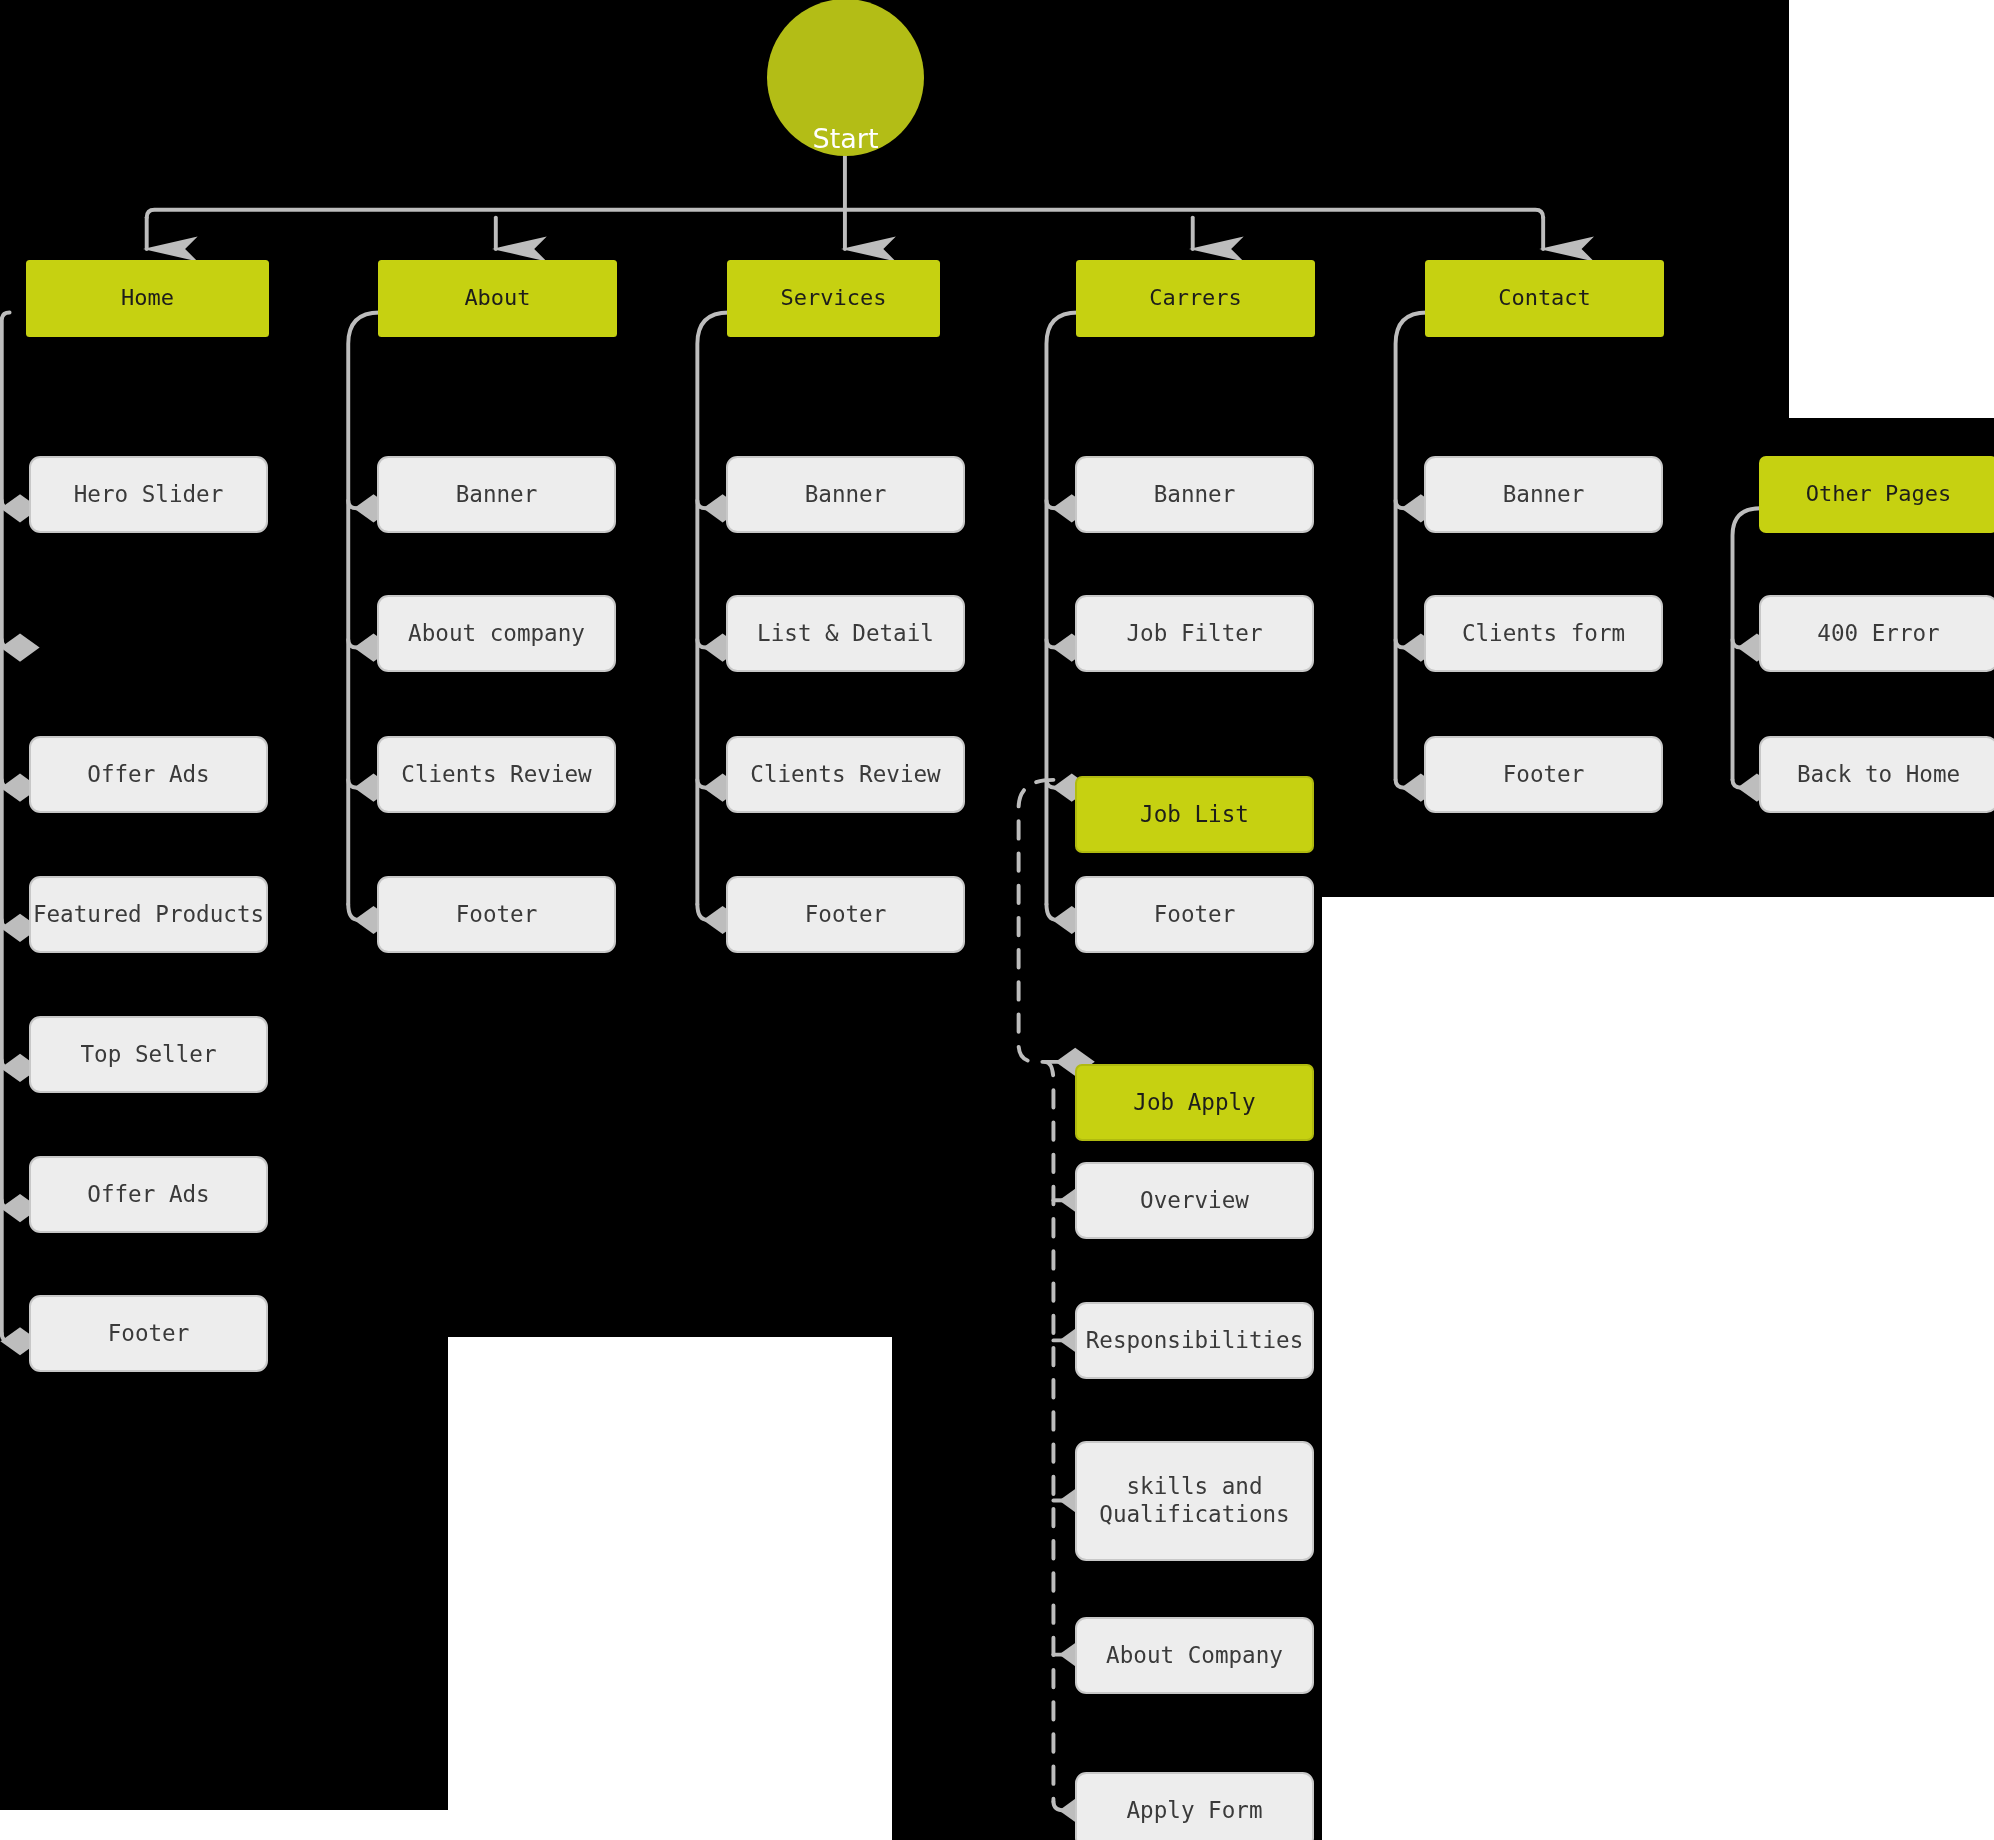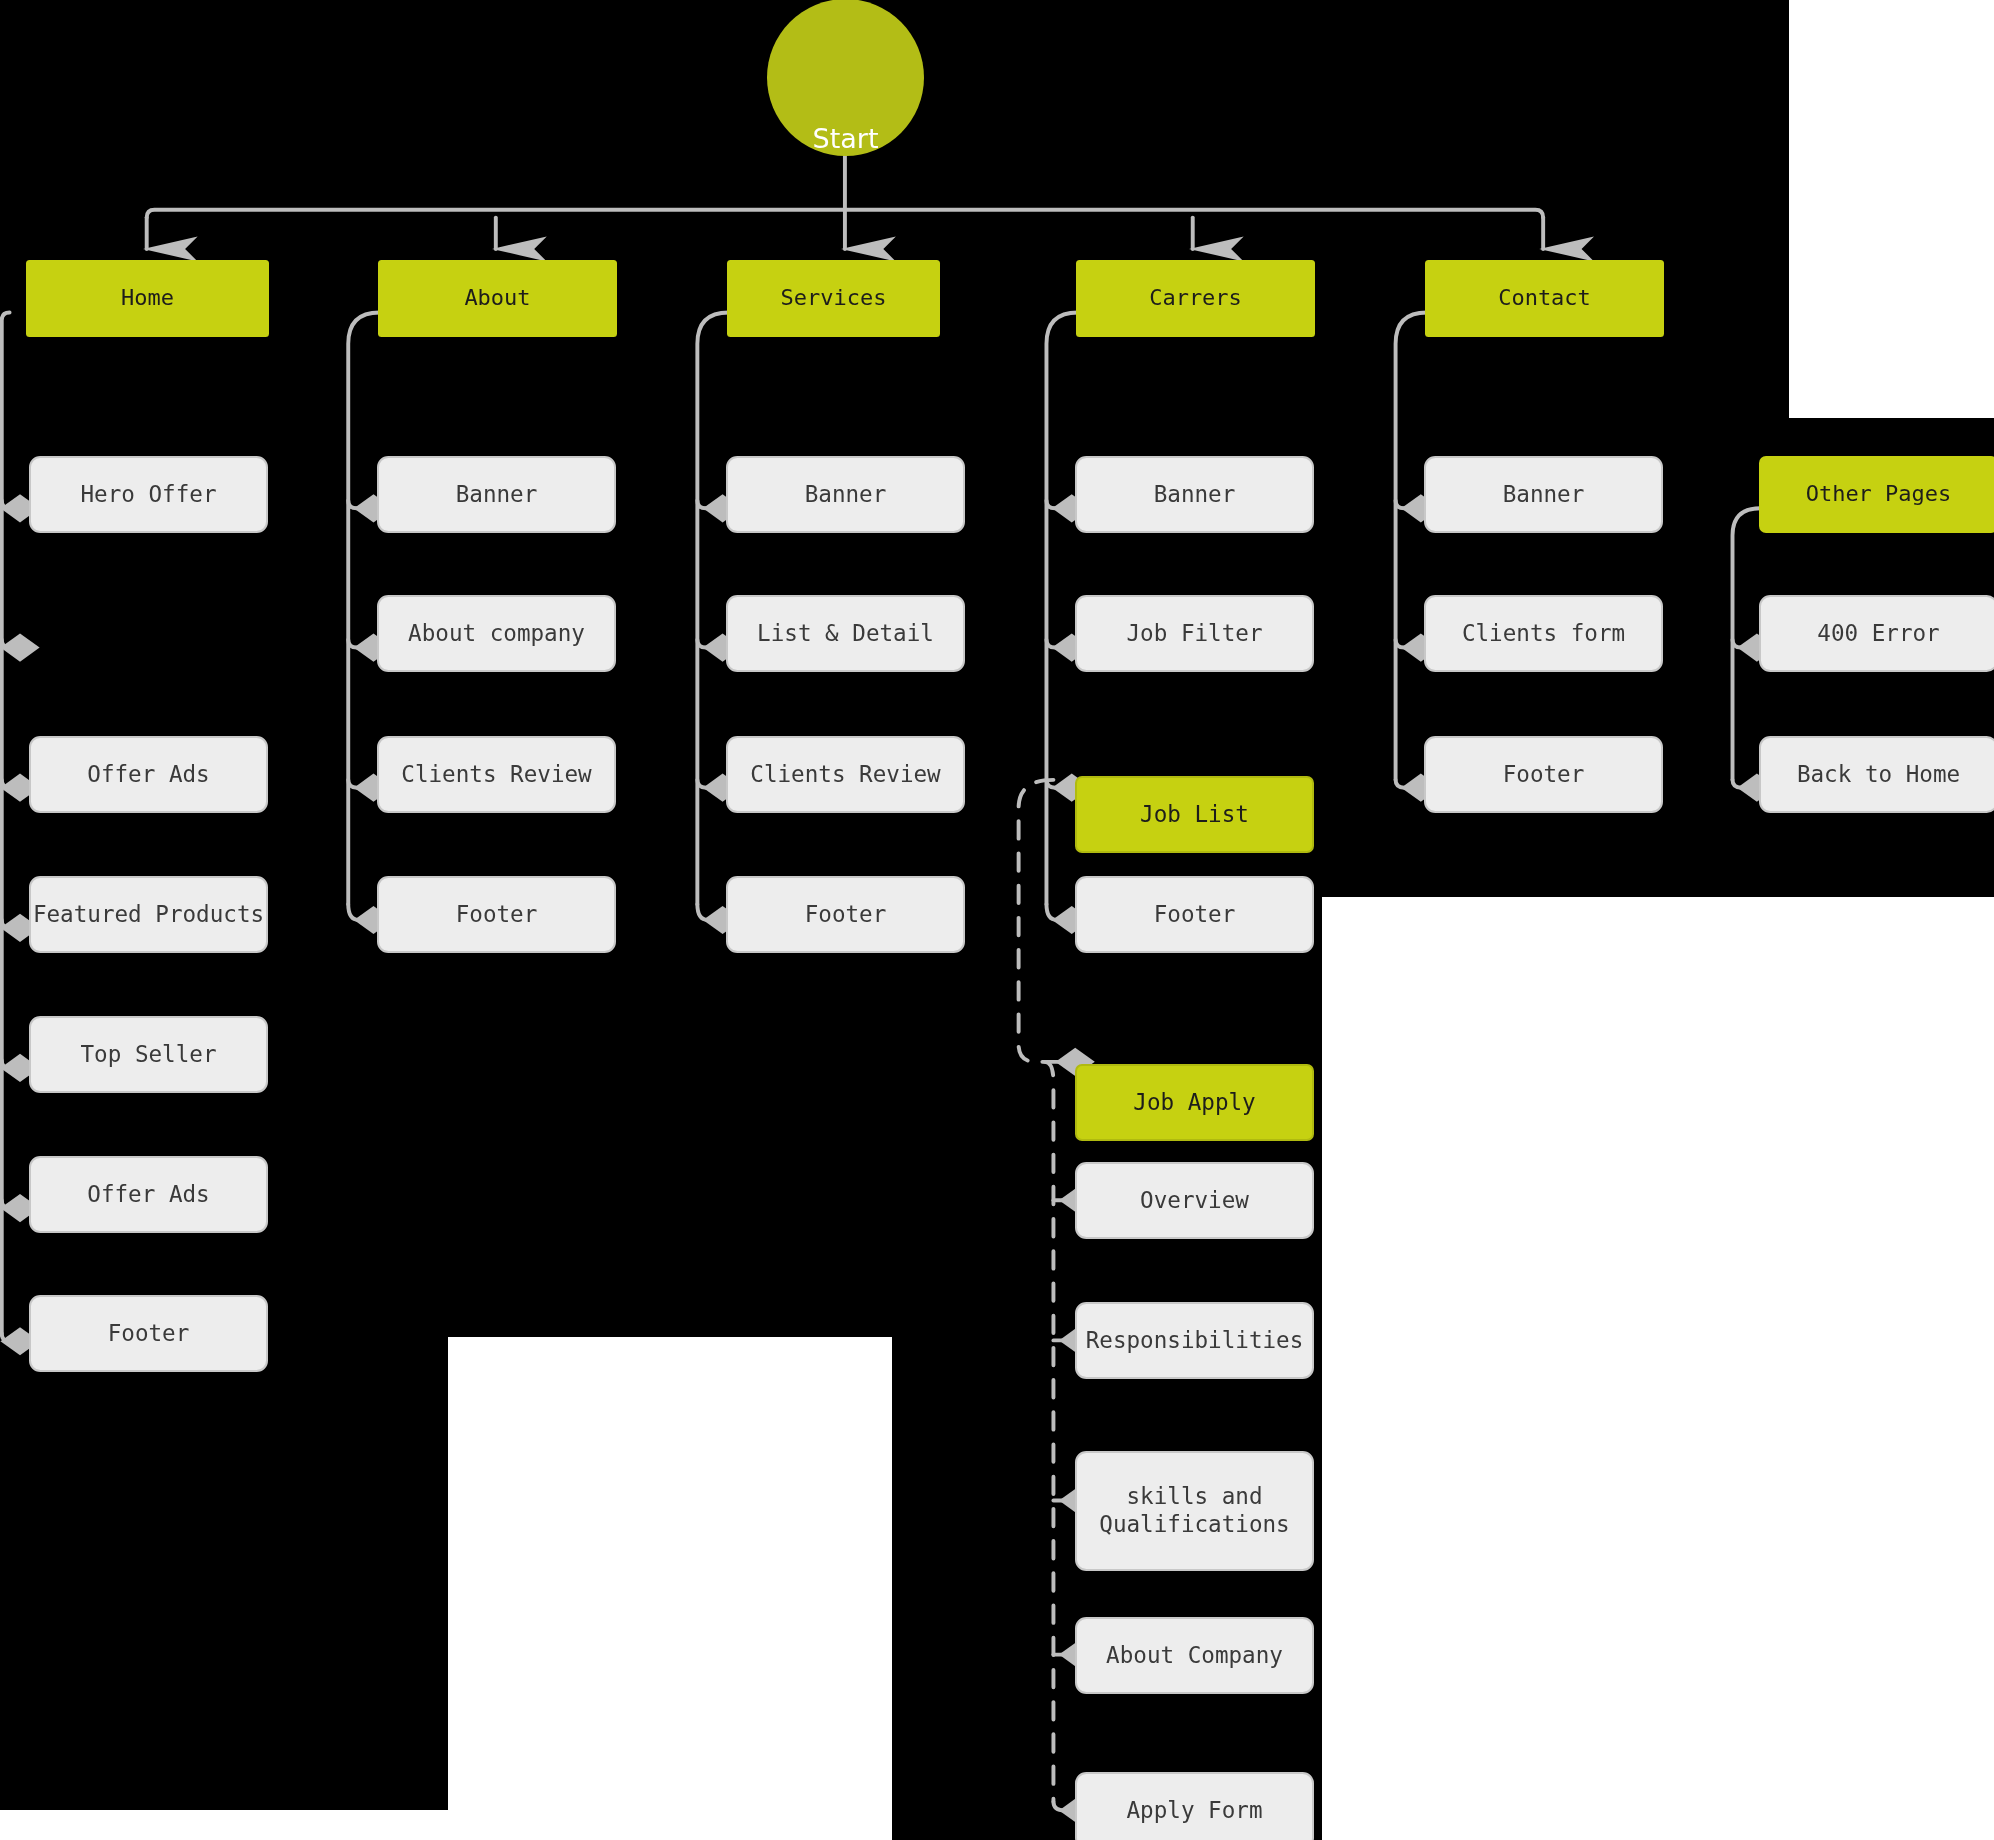--- a/index.html
+++ b/index.html
@@ -122,21 +122,21 @@
   </svg>
 
   <div class="node root" style="left:767px;top:-0.9px;align-items:flex-end;">
     <span class="lbl">Start</span>
   </div>
 
   <div class="node sec" style="left:26px;top:260px;width:243px;height:77px;">
     <span class="lbl">Home</span>
   </div>
   <div class="node sub" style="left:29px;top:456px;width:239px;height:77px;">
-    <span class="lbl">Hero Offer</span>
+    <span class="lbl">Hero Slider</span>
   </div>
   <div class="node sub" style="left:29px;top:736px;width:239px;height:77px;">
     <span class="lbl">Offer Ads</span>
   </div>
   <div class="node sub" style="left:29px;top:876px;width:239px;height:77px;">
     <span class="lbl">Featured Products</span>
   </div>
   <div class="node sub" style="left:29px;top:1016px;width:239px;height:77px;">
     <span class="lbl">Top Seller</span>
   </div>
@@ -197,21 +197,21 @@
 
   <div class="node hl" style="left:1075px;top:1024px;width:239px;height:77px;">
     <span class="lbl">Job Apply</span>
   </div>
   <div class="node sub" style="left:1075px;top:1162px;width:239px;height:77px;">
     <span class="lbl">Overview</span>
   </div>
   <div class="node sub" style="left:1075px;top:1302px;width:239px;height:77px;">
     <span class="lbl">Responsibilities</span>
   </div>
-  <div class="node sub" style="left:1075px;top:1441px;width:239px;height:120px;margin-top:10px;">
+  <div class="node sub" style="left:1075px;top:1441px;width:239px;height:120px;">
     <span class="lbl">skills and
 Qualifications</span>
   </div>
   <div class="node sub" style="left:1075px;top:1617px;width:239px;height:77px;">
     <span class="lbl">About Company</span>
   </div>
   <div class="node sub" style="left:1075px;top:1772px;width:239px;height:77px;">
     <span class="lbl">Apply Form</span>
   </div>
 

